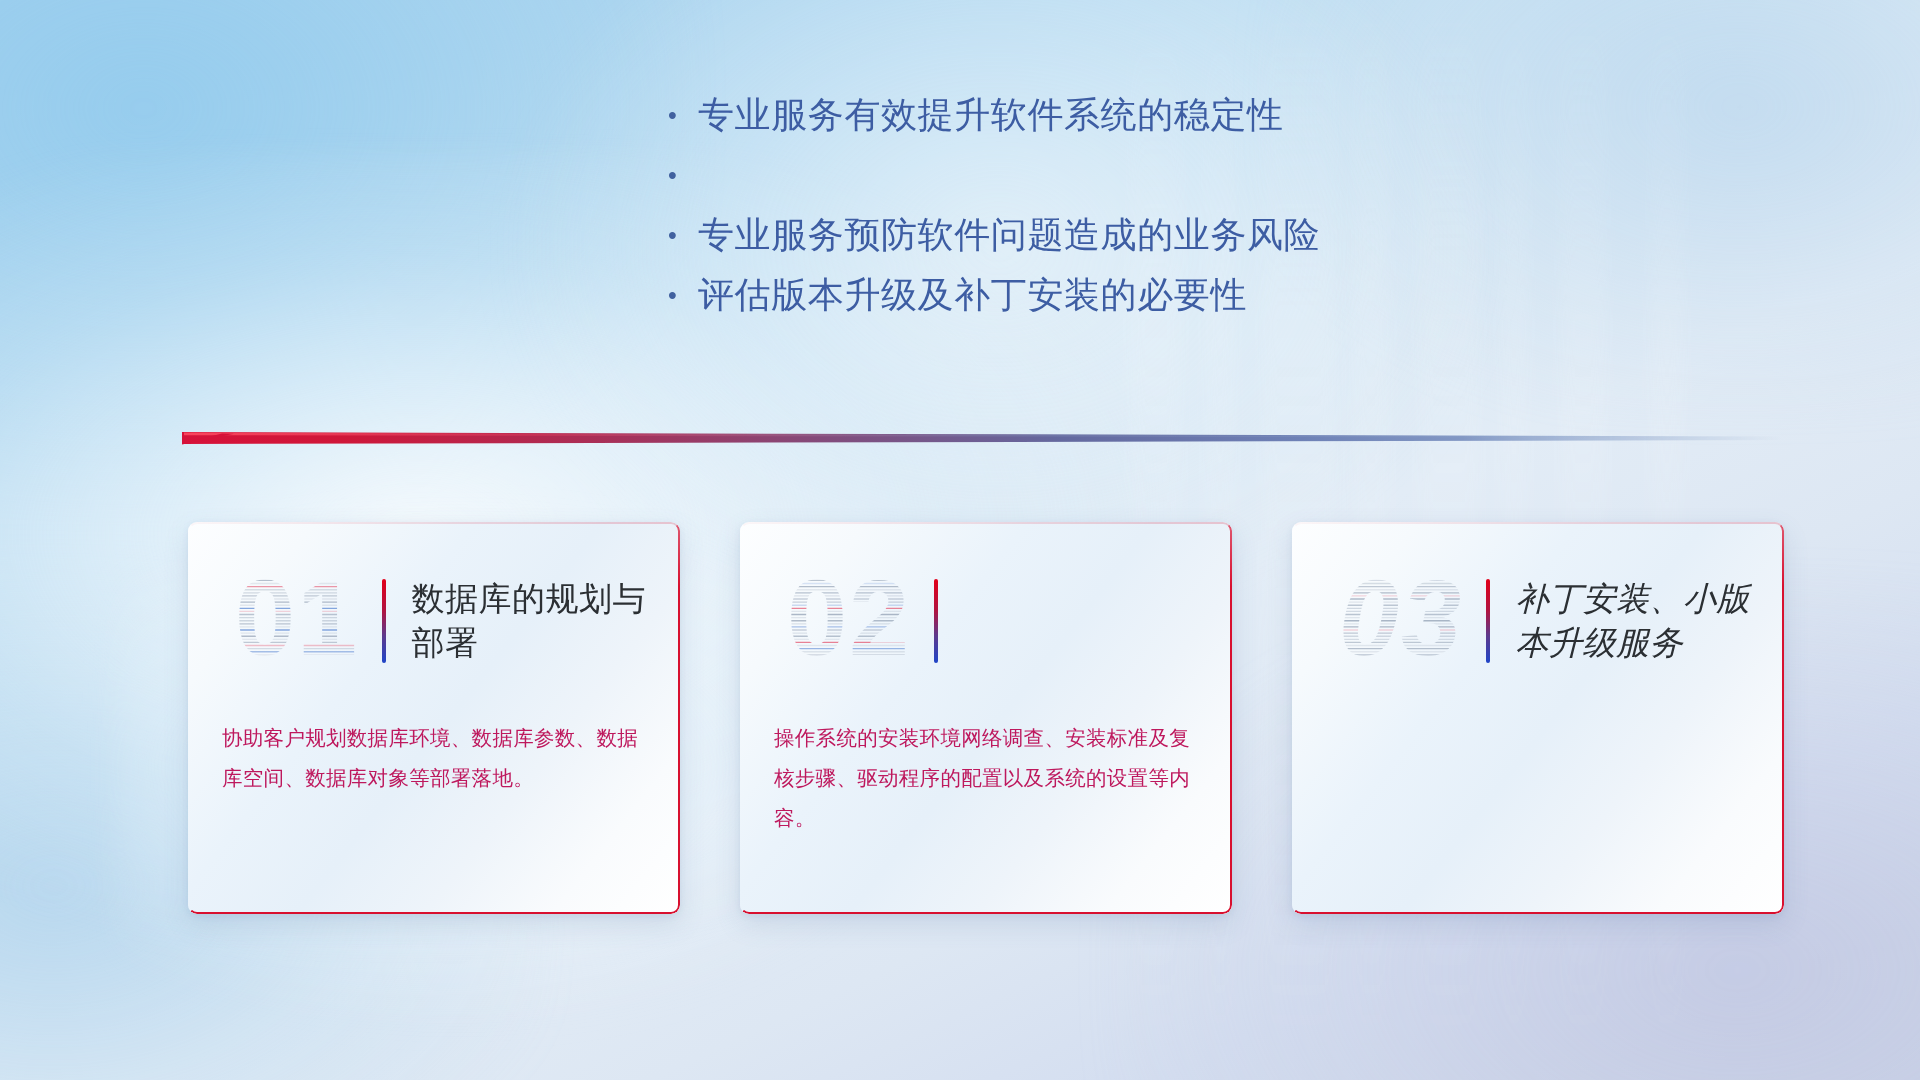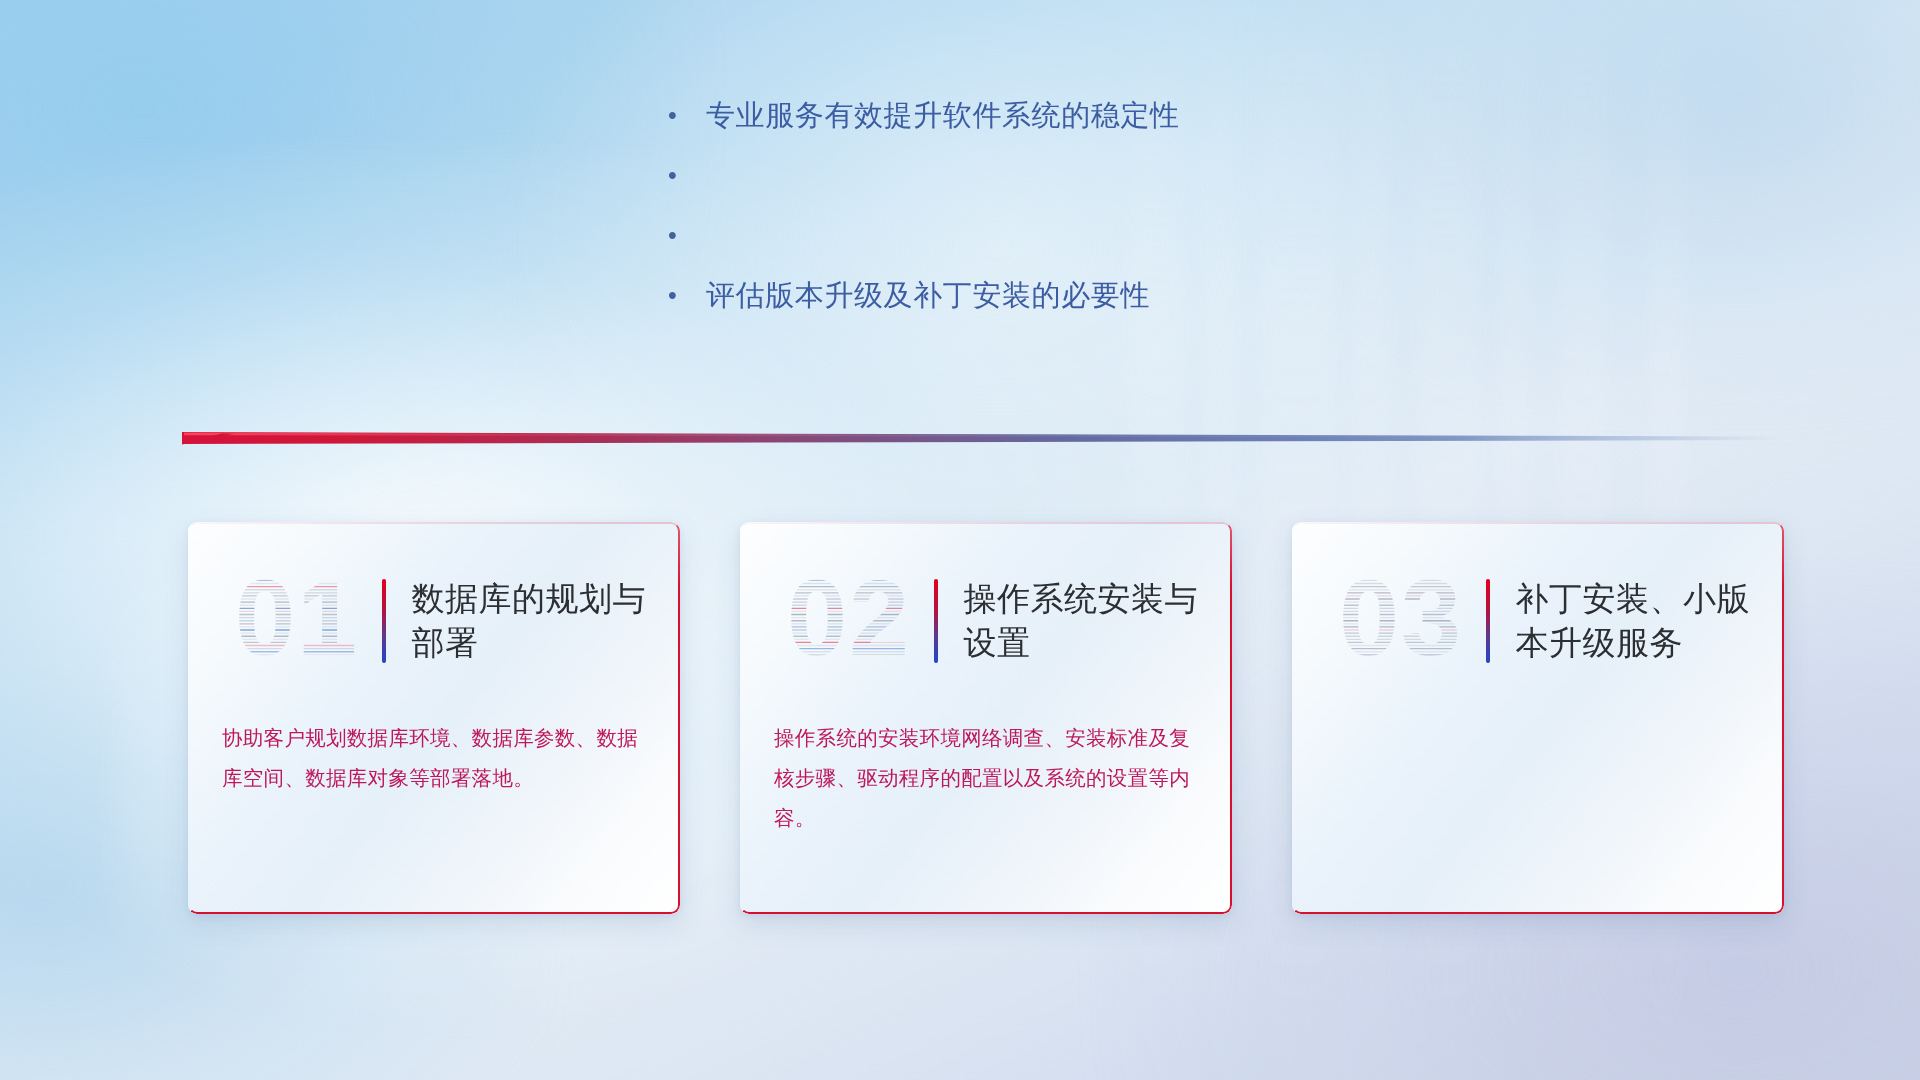--- a/index.html
+++ b/index.html
@@ -104,46 +104,45 @@
     display:flex;align-items:flex-start;
     margin-bottom:22px;
   }
   .bullet-dot{
     width:30px;flex:0 0 30px;
     color:#41619f;font-size:25px;line-height:38px;
     text-align:left;
   }
   .bullet-text{
     color:#3d5da3;
-    font-size:29px;
+    font-size:36px;
     line-height:38px;
     letter-spacing:.6px;
     white-space:nowrap;
-    margin-left:8px;
   }
 
   
   .divider-wrap{
     position:absolute;left:182px;top:424px;width:1600px;height:28px;
   }
 
   
   .cards{
     position:absolute;left:188px;top:522px;
     width:1610px;height:400px;
     display:flex;justify-content:flex-start;
   }
   .card{
     position:relative;
     width:492px;height:392px;
     margin-right:60px;
     border-radius:18px;
     overflow:visible;
   }
-  .card:last-child{margin-right:6px;}
+  .card:last-child{margin-right:6px;font-style:italic;}
 
   .card-surface{
     position:absolute;inset:0;border-radius:9px;
     background:
       linear-gradient(128deg,
         #fdfeff 0%,
         #f6fafd 16%,
         #eaf3fb 36%,
         #e6f0f9 52%,
         #eef4fa 68%,
@@ -233,20 +232,21 @@
 <div class="bullets" id="bullet-list">
     <div class="bullet-row">
       <span class="bullet-dot">•</span>
       <span class="bullet-text">专业服务有效提升软件系统的稳定性</span>
     </div>
     <div class="bullet-row">
       <span class="bullet-dot">•</span>
     </div>
     <div class="bullet-row">
       <span class="bullet-dot">•</span>
+      <span class="bullet-text">专业服务预防软件问题造成的业务风险</span>
     </div>
     <div class="bullet-row">
       <span class="bullet-dot">•</span>
       <span class="bullet-text">评估版本升级及补丁安装的必要性</span>
     </div>
   </div>
 
 <div class="divider-wrap">
   <svg width="1600" height="28" viewBox="0 0 1600 28" preserveAspectRatio="none">
     <defs>
@@ -401,21 +401,20 @@
               <line x1="2.0" y1="99.1" x2="142.2" y2="99.1" stroke="#8c9bb0" stroke-width="1.35" opacity="0.66"></line>
               <line x1="9.3" y1="102.2" x2="142.1" y2="102.2" stroke="#e0405c" stroke-width="1.35" opacity="0.22"></line>
               <line x1="9.7" y1="105.3" x2="143.1" y2="105.3" stroke="#4f7fd0" stroke-width="1.35" opacity="0.72"></line>
               <line x1="2.0" y1="108.4" x2="145.0" y2="108.4" stroke="#8c9bb0" stroke-width="1.35" opacity="0.22"></line>
               <line x1="9.2" y1="111.5" x2="147.5" y2="111.5" stroke="#e0405c" stroke-width="1.35" opacity="0.64"></line>
               <rect x="0" y="0" width="158" height="112" fill="url(#stripes1)"></rect>
             </g>
           </svg>
         </div>
         <div class="card-bar"></div>
-        <div class="card-title">操作系统安装与设置</div>
       </div>
       <div class="card-body">操作系统的安装环境网络调查、安装标准及复核步骤、驱动程序的配置以及系统的设置等内容。</div>
     </div>
     <div class="card">
       <div class="card-surface"></div>
       <div class="card-accent"></div>
       <div class="card-head">
         <div class="card-num">
           <svg viewBox="0 0 158 112">
             <defs>

